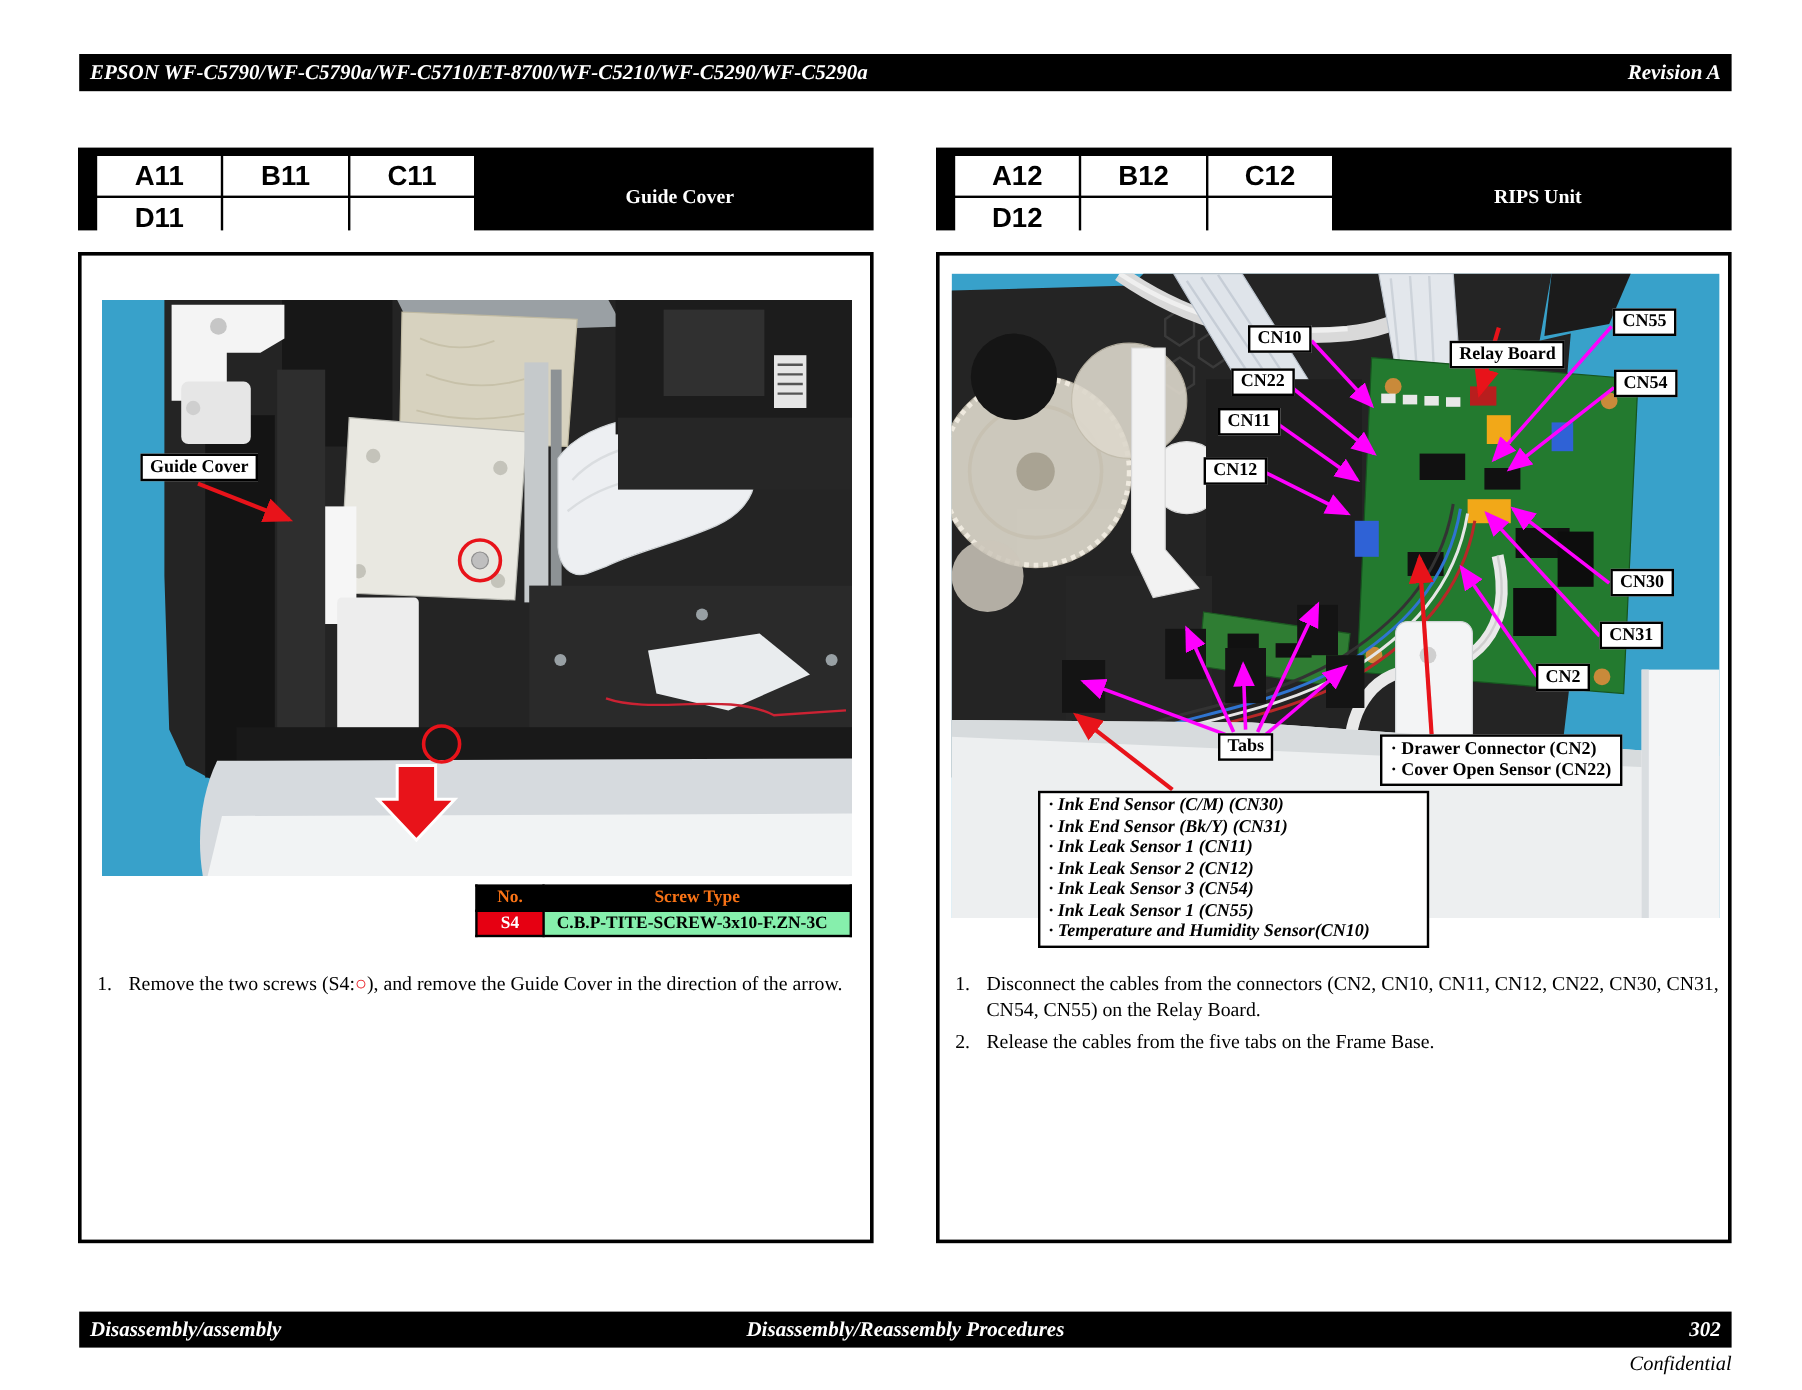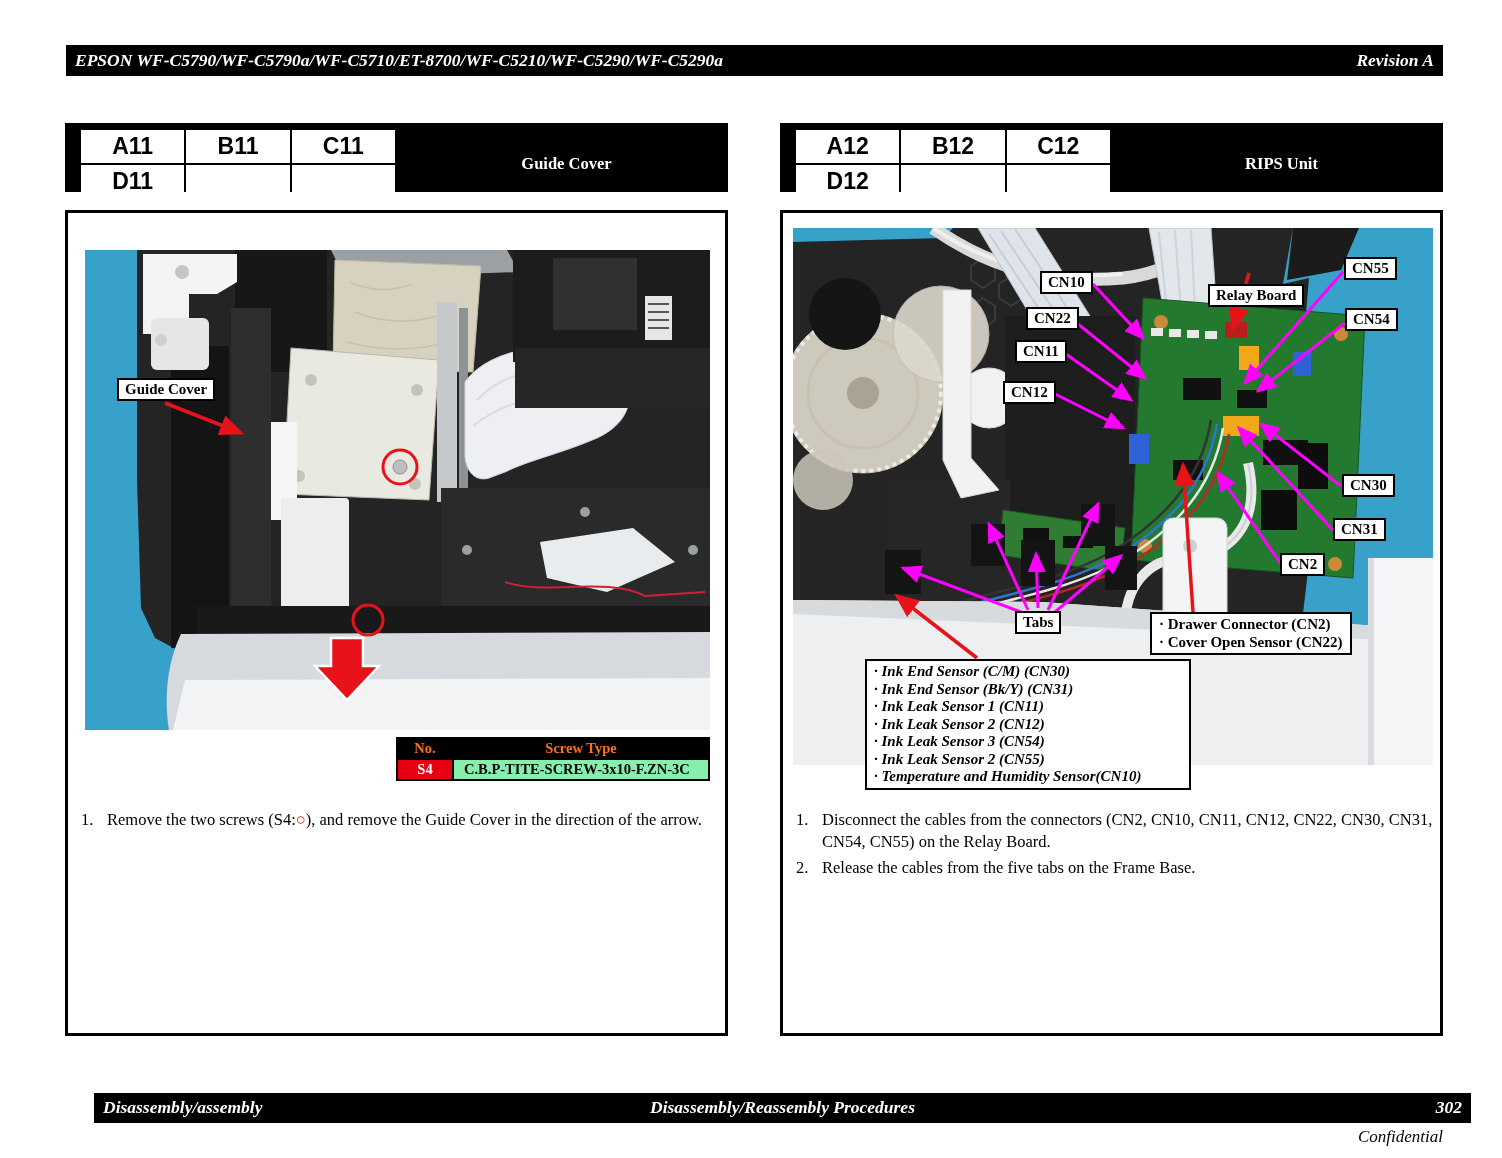--- a/index.html
+++ b/index.html
@@ -4,21 +4,21 @@
 <style>
   html,body{margin:0;padding:0;background:#ffffff;}
   .page{position:relative;width:1502px;height:1158px;background:#fff;overflow:hidden;
         font-family:"Liberation Serif",serif;color:#000;}
   
   .topbar{position:absolute;left:66px;top:45px;width:1377px;height:31px;background:#000;
           color:#fff;font-weight:bold;font-style:italic;font-size:17.5px;
           display:flex;align-items:center;justify-content:space-between;
           padding:0 9px;box-sizing:border-box;}
   .footerbar{position:absolute;left:66px;top:1093px;width:1377px;height:30px;background:#000;
-          color:#fff;font-weight:bold;font-style:italic;font-size:17.5px;margin-left:28px;}
+          color:#fff;font-weight:bold;font-style:italic;font-size:17.5px;}
   .footerbar .fl{position:absolute;left:9px;top:4px;}
   .footerbar .fc{position:absolute;left:0;right:0;top:4px;text-align:center;}
   .footerbar .fr{position:absolute;right:9px;top:4px;}
   .confidential{position:absolute;right:59px;top:1127px;font-style:italic;font-size:17px;}
   
   .panel{position:absolute;top:123px;width:663px;height:913px;}
   .panel.pl{left:65px;} .panel.pr{left:780px;}
   .panel-head{position:absolute;left:0;right:0;top:0;height:69px;background:#000;}
   .head-grid{position:absolute;left:16px;top:7px;width:314px;display:grid;
              grid-template-columns:repeat(3,1fr);grid-template-rows:33px 33px;gap:2px;}
@@ -312,21 +312,21 @@
           <div>· Drawer Connector (CN2)</div>
           <div>· Cover Open Sensor (CN22)</div>
         </div>
 
         <div class="callout multi" style="left:72px;top:431px;width:308px;font-style:italic;">
           <div>· Ink End Sensor (C/M) (CN30)</div>
           <div>· Ink End Sensor (Bk/Y) (CN31)</div>
           <div>· Ink Leak Sensor 1 (CN11)</div>
           <div>· Ink Leak Sensor 2 (CN12)</div>
           <div>· Ink Leak Sensor 3 (CN54)</div>
-          <div>· Ink Leak Sensor 2 (CN55)</div>
+          <div>· Ink Leak Sensor 1 (CN55)</div>
           <div>· Temperature and Humidity Sensor(CN10)</div>
         </div>
       </div>
 
       <div class="instr i1">
         <span class="num">1.</span>
         <span>Disconnect the cables from the connectors (CN2, CN10, CN11, CN12, CN22, CN30, CN31, CN54, CN55) on the Relay Board.</span>
       </div>
       <div class="instr i2">
         <span class="num">2.</span>

